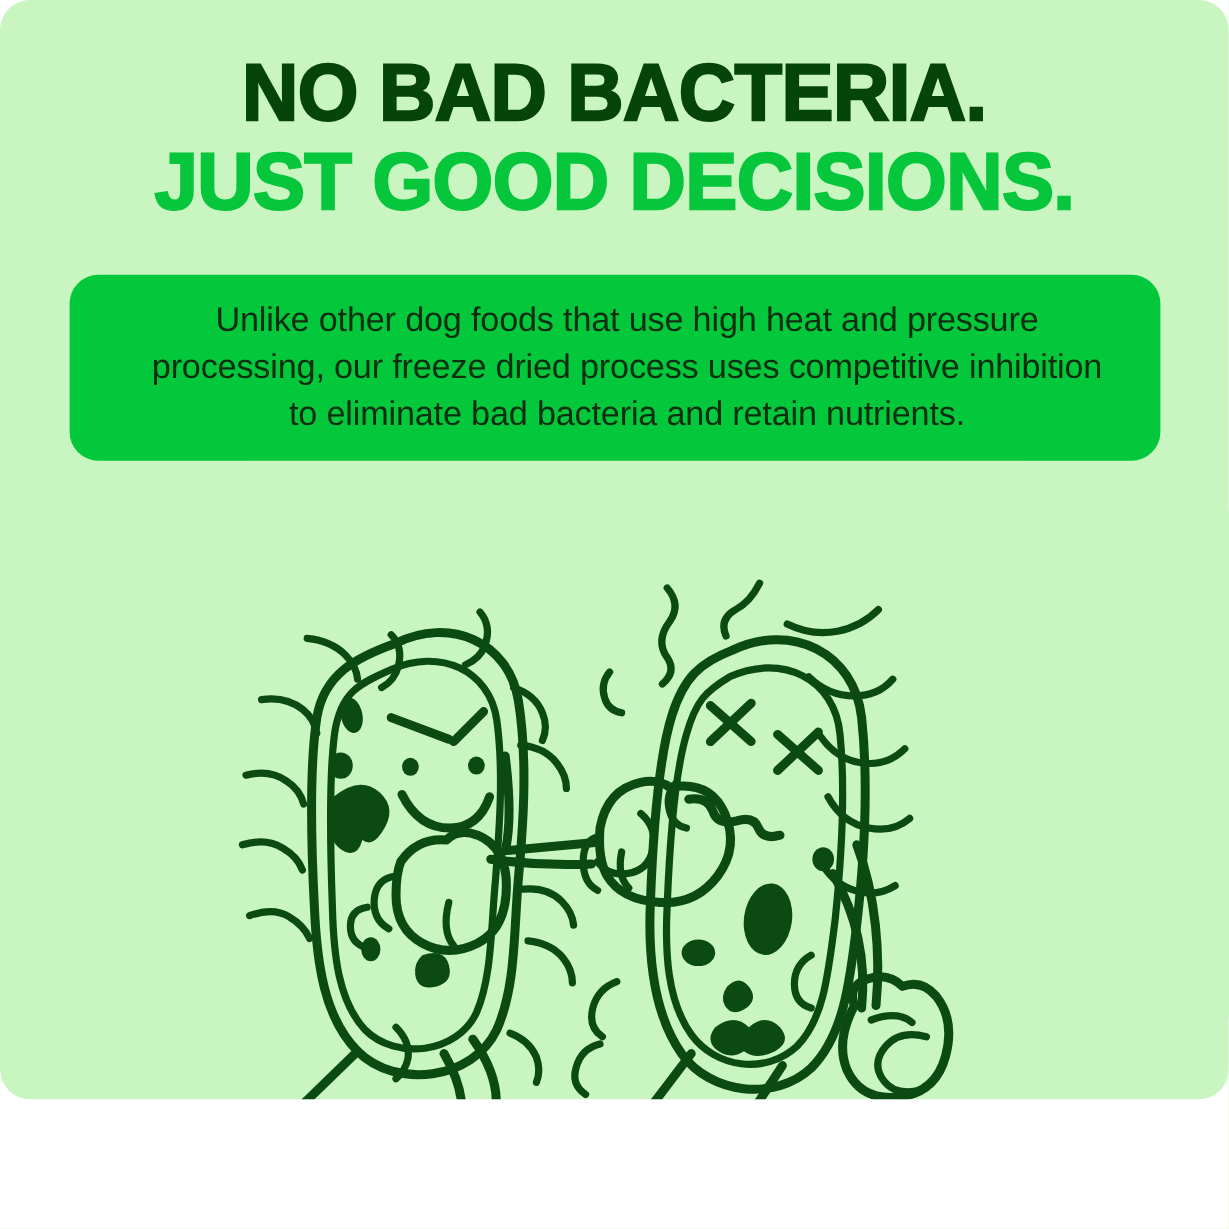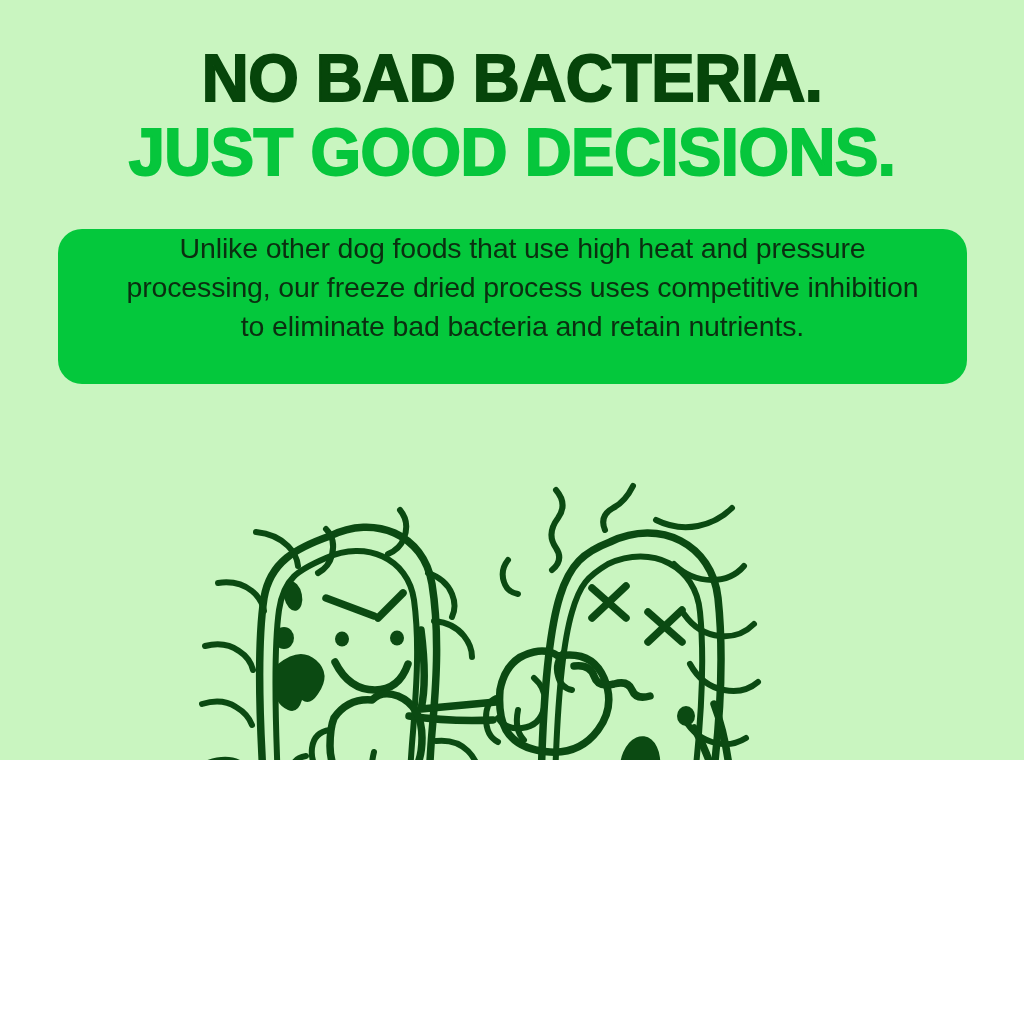--- a/index.html
+++ b/index.html
@@ -9,23 +9,24 @@
   }
   body {
     width: 1024px;
     height: 1024px;
     overflow: hidden;
     font-family: "Liberation Sans", sans-serif;
   }
   #poster {
     position: relative;
     width: 1024px;
-    height: 760px;
+    height: 916px;
     background: #c9f5c0;
     overflow: hidden;
+    border-radius: 25px;
   }
 
   
   .headline {
     position: absolute;
     top: 44px;
     left: 0;
     width: 1024px;
     text-align: center;
     font-family: "Liberation Sans", sans-serif;
@@ -54,20 +55,21 @@
   .body-panel {
     position: absolute;
     left: 58px;
     top: 229px;
     width: 909px;
     height: 155px;
     background: #04c83c;
     border-radius: 24px;
     box-sizing: border-box;
     display: flex;
+    align-items: center;
     justify-content: center;
     padding-left: 20px;
   }
   .body-copy {
     margin: 0;
     padding: 0 46px;
     text-align: center;
     color: #0b2e10;
     font-family: "Liberation Sans", sans-serif;
     font-size: 28.5px;

